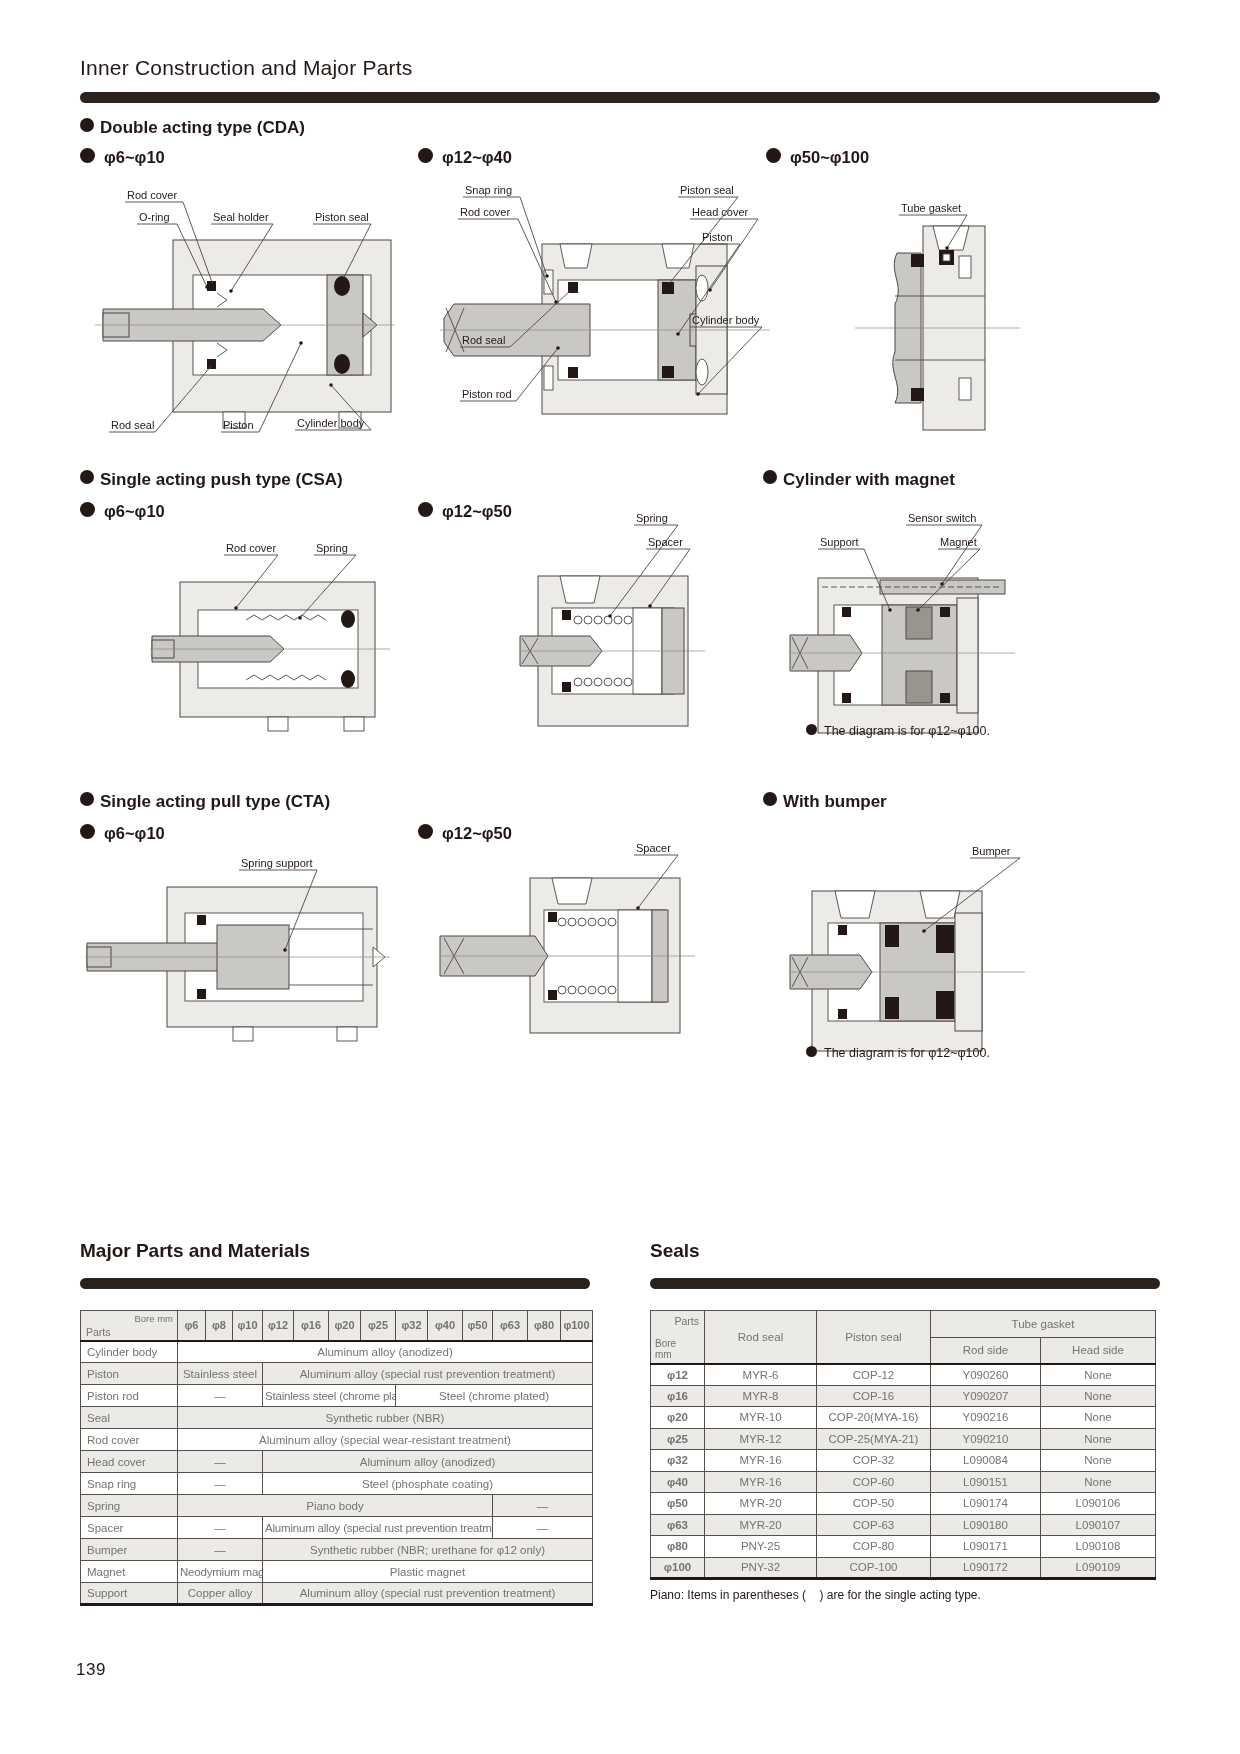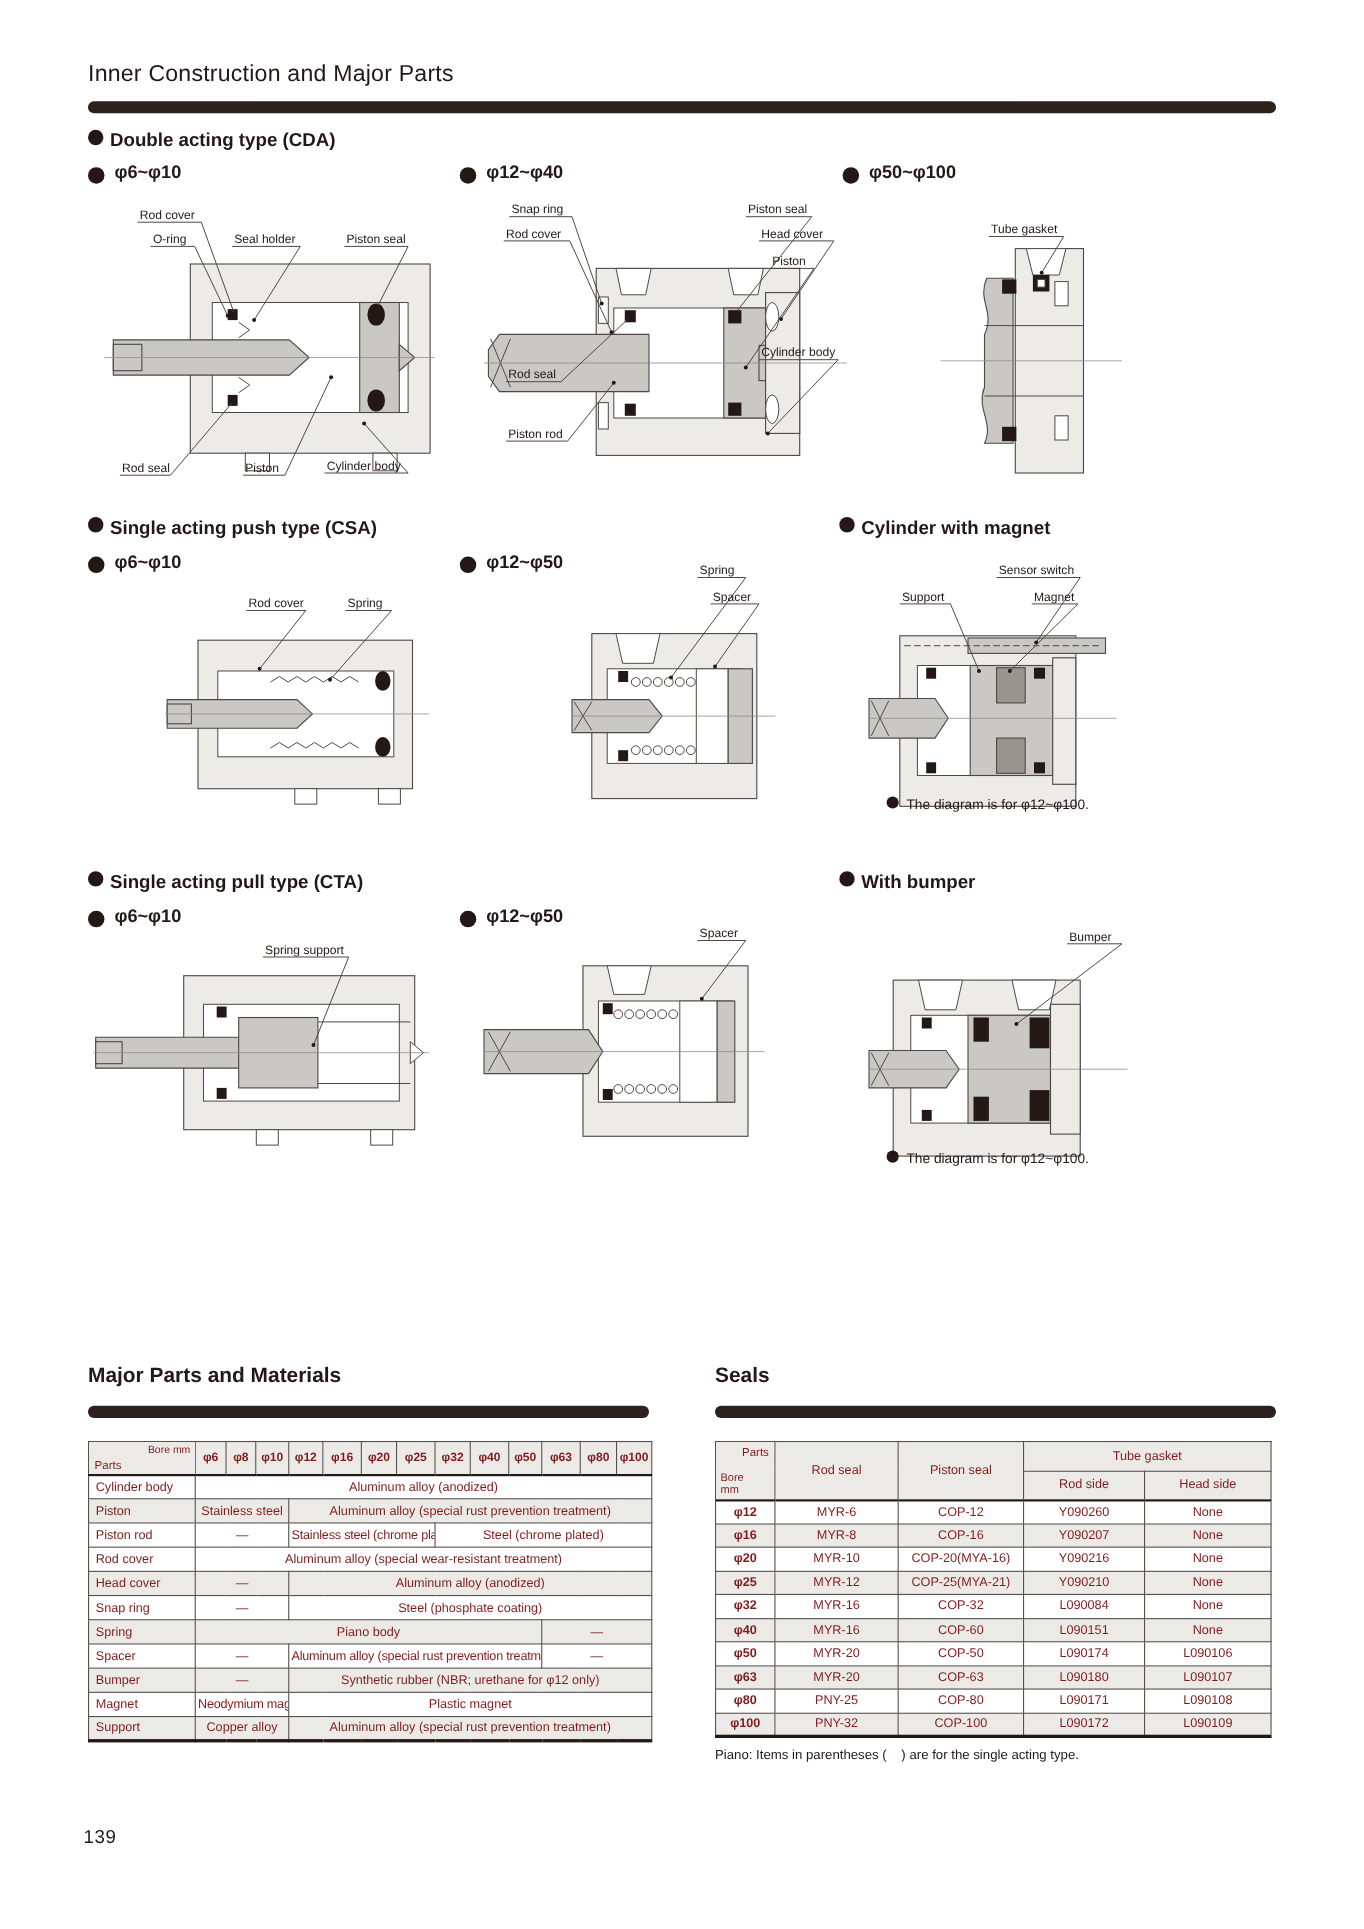--- a/index.html
+++ b/index.html
@@ -3,42 +3,42 @@
 <meta charset="utf-8">
 <style>
   html,body{margin:0;padding:0}
   body{width:1240px;height:1754px;position:relative;background:#fff;
        font-family:"Liberation Sans",sans-serif;color:#231815;overflow:hidden}
   .abs{position:absolute}
   
   .page-title{font-size:21px;font-weight:normal;letter-spacing:.2px}
   .hbar{height:11px;border-radius:6px;background:#2b211d}
   .sec{display:flex;align-items:flex-start;gap:6px;font-size:17px;font-weight:bold}
-  .boreh{display:flex;align-items:flex-end;gap:9px;font-size:16.5px;font-weight:bold}
+  .boreh{display:flex;align-items:flex-start;gap:9px;font-size:16.5px;font-weight:bold}
   .blt{display:inline-block;border-radius:50%;background:#231815;flex:0 0 auto}
   .sec .blt{width:14px;height:14px}
   .boreh .blt{width:15px;height:15px}
   .note{display:flex;align-items:flex-start;gap:7px;font-size:12.5px}
   .note .blt{width:11px;height:11px}
   .tbl-title{font-size:19px;font-weight:bold}
   .pageno{font-size:17px;letter-spacing:.5px}
   
   .diag svg{display:block;overflow:visible}
   svg text{font-family:"Liberation Sans",sans-serif;font-size:11px;fill:#231815}
   .bodyf{fill:#ecebe8;stroke:#4c4742;stroke-width:1}
   .whitef{fill:#fff;stroke:#4c4742;stroke-width:.9}
   .metal{fill:#c9c8c4;stroke:#4c4742;stroke-width:1}
   .darkf{fill:#98948e;stroke:#4c4742;stroke-width:1}
   .sealf{fill:#231815;stroke:none}
   .lead{fill:none;stroke:#4c4742;stroke-width:.9}
   .cl{stroke:#8b8b88;stroke-width:.7}
   .pt{fill:#231815}
   .dash{stroke-dasharray:6 3}
   
-  table{border-collapse:collapse;table-layout:fixed;color:#7f1d1d}
+  table{border-collapse:collapse;table-layout:fixed;color:#737373}
   .tbl{border-top:1.5px solid #231815;border-bottom:3px solid #231815}
   .tbl th,.tbl td{border:1px solid #55504c;text-align:center;vertical-align:middle;
                   padding:0 2px;overflow:hidden;white-space:nowrap;font-weight:normal;font-size:11.5px}
   .tbl tr.hdr th{background:#eceae6}
   .tbl tr.alt td{background:#eceae6}
   .materials tr{height:22px}
   .materials tr.hdr{height:30px}
   .materials tr.hdr th{font-weight:bold;font-size:11px;border-bottom:2.5px solid #231815}
   .materials td.part{text-align:left;padding-left:6px}
   .xs{font-size:9.2px;letter-spacing:-.2px}
@@ -440,20 +440,24 @@
     <td class="part">Piston</td>
     <td colspan="3">Stainless steel</td>
     <td colspan="10">Aluminum alloy (special rust prevention treatment)</td>
   </tr>
   <tr>
     <td class="part">Piston rod</td>
     <td colspan="3">—</td>
     <td colspan="4" class="xs">Stainless steel (chrome plated)</td>
     <td colspan="6">Steel (chrome plated)</td>
   </tr>
+  <tr class="alt">
+    <td class="part">Seal</td>
+    <td colspan="13">Synthetic rubber (NBR)</td>
+  </tr>
   <tr>
     <td class="part">Rod cover</td>
     <td colspan="13">Aluminum alloy (special wear-resistant treatment)</td>
   </tr>
   <tr class="alt">
     <td class="part">Head cover</td>
     <td colspan="3">—</td>
     <td colspan="10">Aluminum alloy (anodized)</td>
   </tr>
   <tr>

